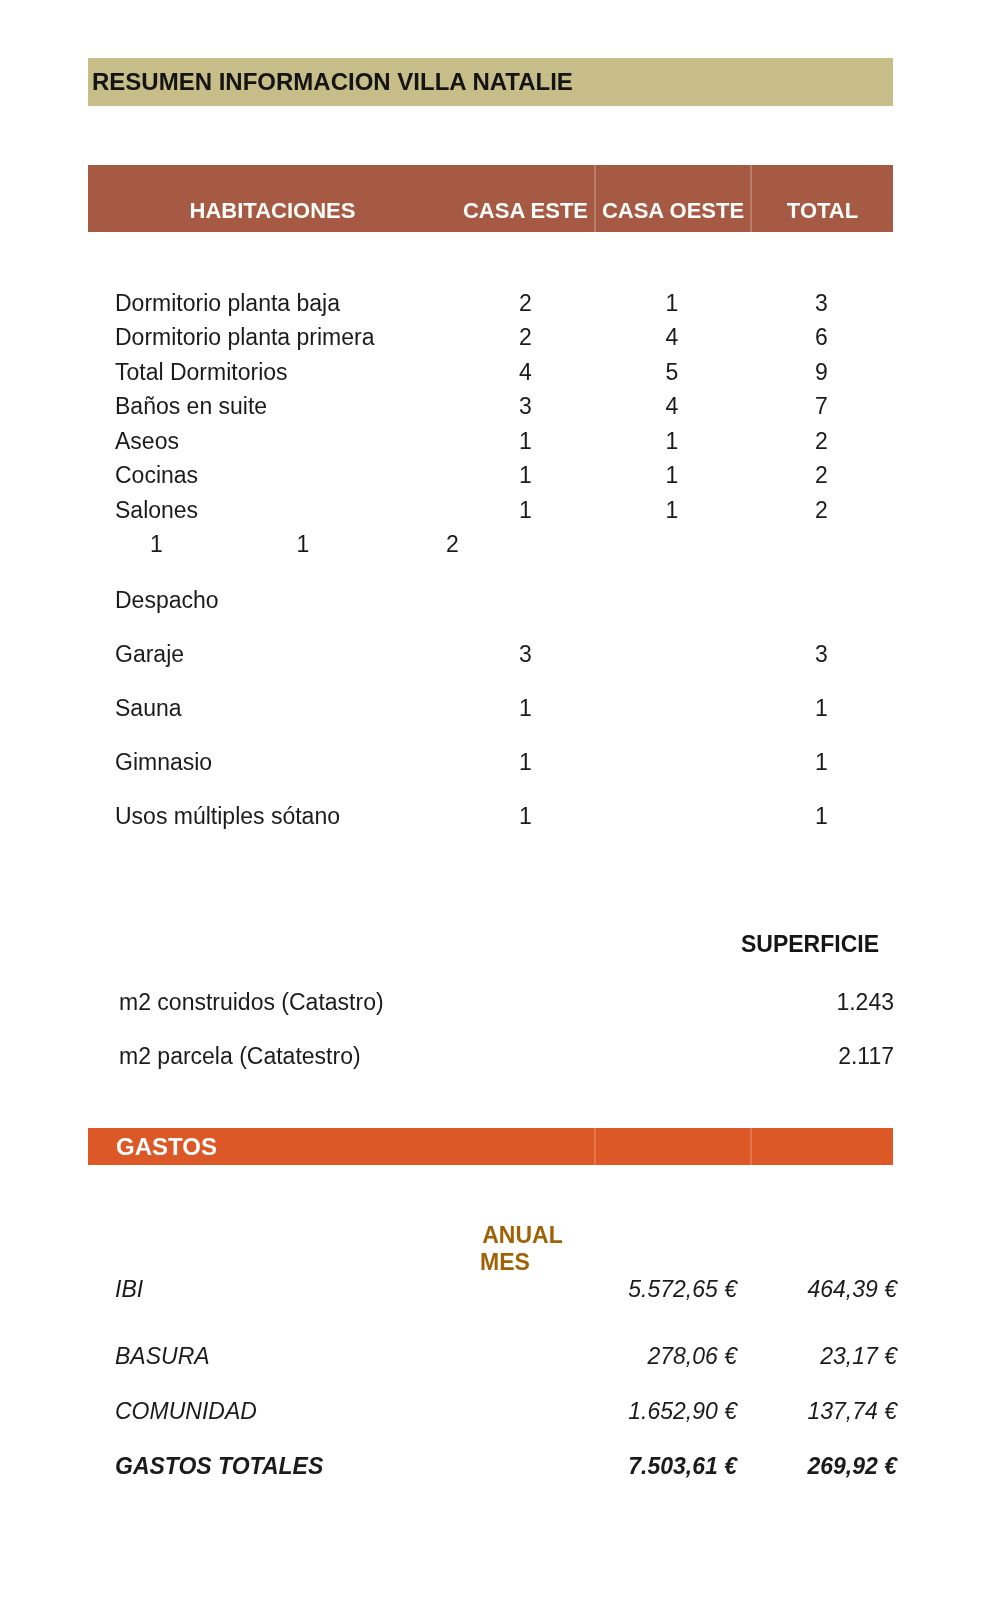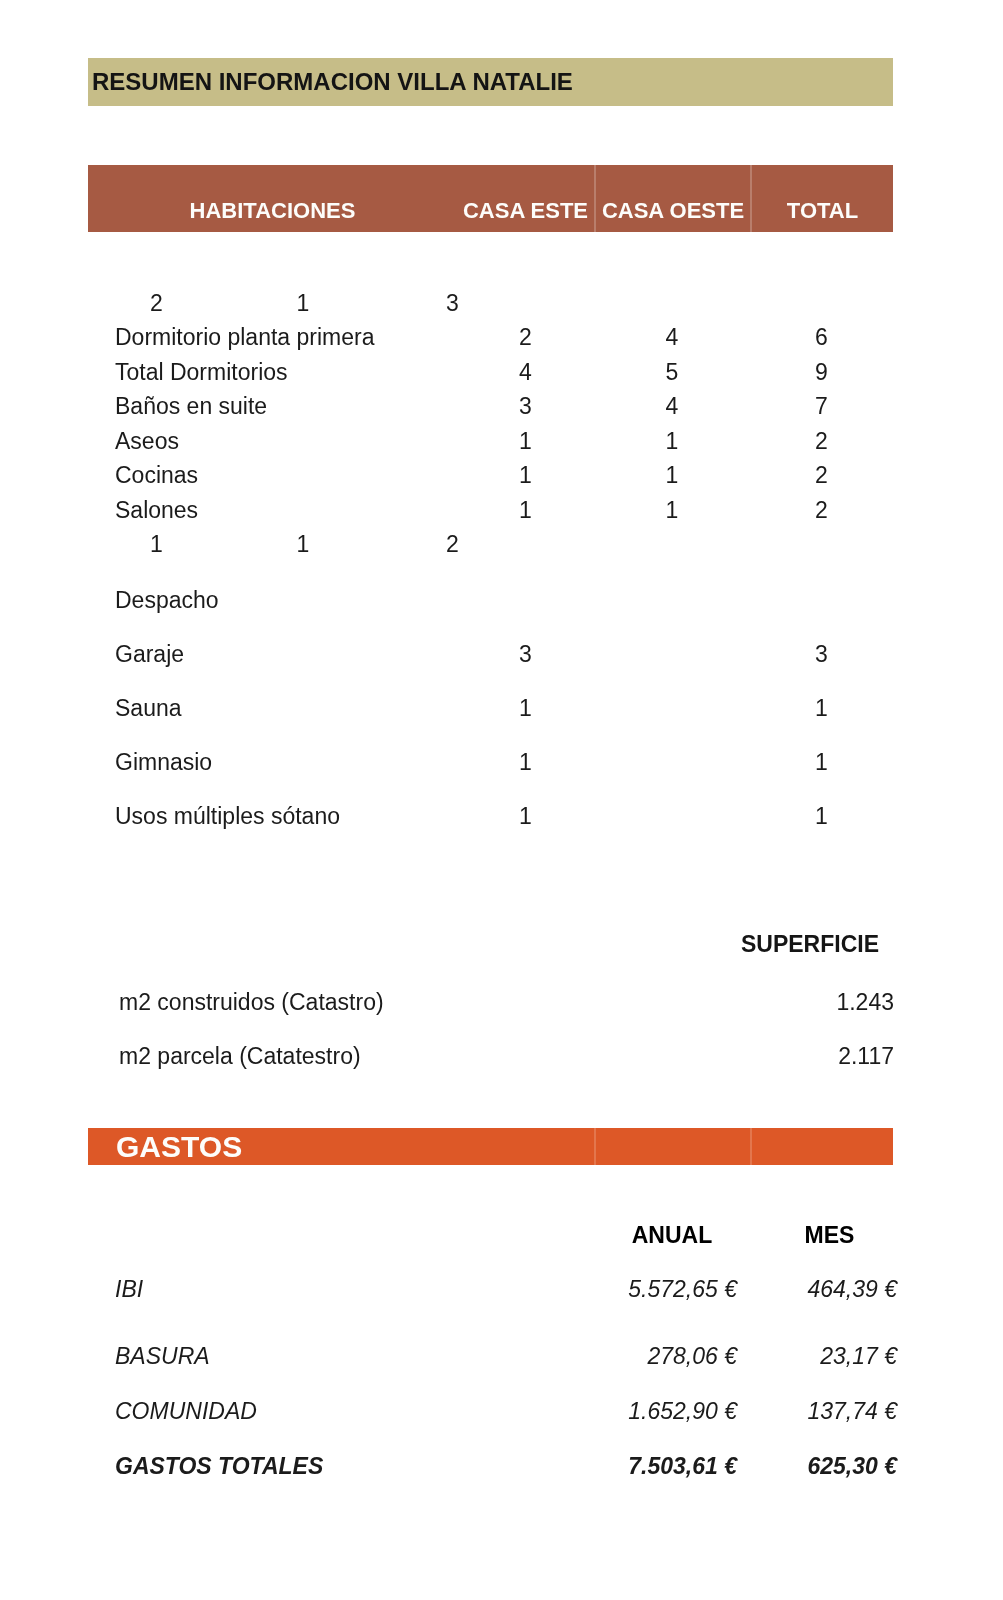--- a/index.html
+++ b/index.html
@@ -52,30 +52,30 @@
   }
   .superficie-body { position:absolute; left:92px; top:975px; width:805px; font-size:23px; }
   .sup-row { display:flex; height:54px; align-items:center; }
   .sup-label { flex:1; padding-left:27px; }
   .sup-value { width:200px; text-align:right; padding-right:3px; }
 
   
   .gastos-bar {
     position:absolute; left:88px; top:1128px; width:805px; height:37px;
     background:var(--gastos_bg,#DD5827);
-    color:#fdfdfb; font-weight:bold; font-size:30px;
+    color:#fdfdfb; font-weight:bold; font-size:24px;
     display:flex; align-items:center; padding-left:28px; box-sizing:border-box;
   }
   .gastos-bar .seam { position:absolute; top:0; width:2px; height:100%; background:rgba(255,255,255,0.18); }
   .seam.s1 { left:506px; }
   .seam.s2 { left:662px; }
 
   
   .gastos-table { position:absolute; left:88px; top:1222px; width:809px; font-size:23px; }
-  .gastos-header-row { display:flex; height:26px; align-items:center; font-weight:bold; color:#000000; }
+  .gastos-header-row { display:flex; height:26px; align-items:center; font-weight:bold; color:#a16207;flex-direction:column; }
   .gastos-row { display:flex; height:55px; align-items:center;font-style:italic; }
   .gastos-row:nth-child(2) { margin-top:14px; }
   .gastos-row:nth-child(3) { margin-top:12px;justify-content:center; }
   .g-label { flex:1; padding-left:27px; }
   .g-anual { width:190px; text-align:right; }
   .g-mes   { width:160px; text-align:right; }
   .gh.g-anual { text-align:center; padding-left:60px; box-sizing:border-box; }
   .gh.g-mes   { text-align:center; padding-left:25px; box-sizing:border-box; }
   .gastos-row.bold { font-weight:bold; }
 </style>
@@ -91,20 +91,21 @@
   <div class="rooms-header">
     <div class="rh-cell col-label">HABITACIONES</div>
     <div class="rh-cell col-este">CASA ESTE</div>
     <div class="rh-cell col-oeste">CASA OESTE</div>
     <div class="rh-cell col-total">TOTAL</div>
   </div>
 
   <div class="rooms-body">
 
       <div class="room-row compact">
+        <div class="col-label">Dormitorio planta baja</div>
         <div class="col-este">2</div>
         <div class="col-oeste">1</div>
         <div class="col-total">3</div>
       </div>
 
       <div class="room-row compact">
         <div class="col-label">Dormitorio planta primera</div>
         <div class="col-este">2</div>
         <div class="col-oeste">4</div>
         <div class="col-total">6</div>
@@ -231,18 +232,18 @@
 
       <div class="gastos-row regular">
         <div class="g-label">COMUNIDAD</div>
         <div class="g-anual">1.652,90 €</div>
         <div class="g-mes">137,74 €</div>
       </div>
 
       <div class="gastos-row bold">
         <div class="g-label">GASTOS TOTALES</div>
         <div class="g-anual">7.503,61 €</div>
-        <div class="g-mes">625,30 €</div>
+        <div class="g-mes">269,92 €</div>
       </div>
 
   </div>
 
 </div>
 
 </body></html>

